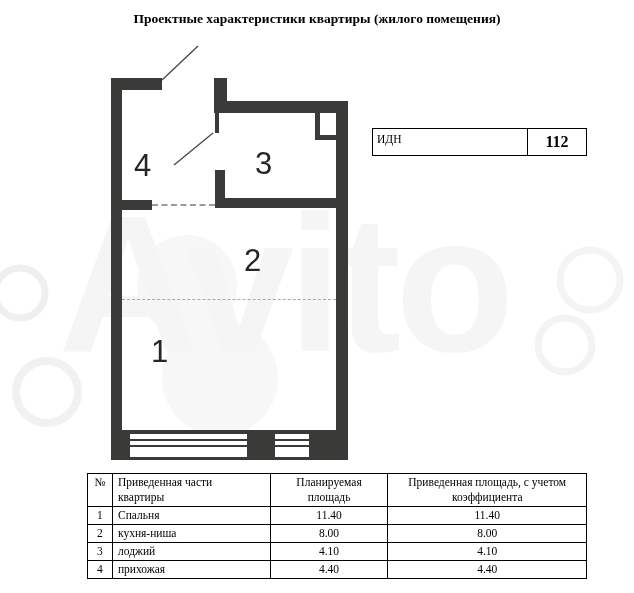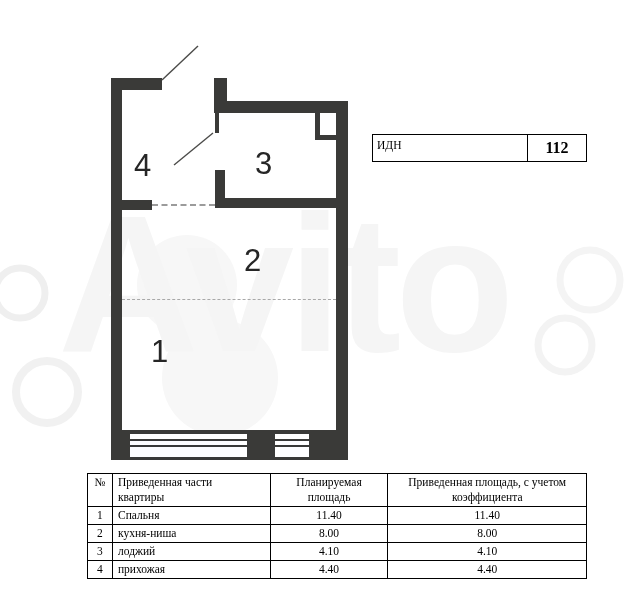--- a/index.html
+++ b/index.html
@@ -15,21 +15,21 @@
   
   .wall{position:absolute;background:#3a3a38;z-index:2;}
   .win{position:absolute;background:#ffffff;z-index:2;}
   .win-line{position:absolute;left:0;right:0;height:1.5px;background:#3a3a38;}
   .dash{position:absolute;z-index:2;border-top:2px dashed #9b9b9b;}
   .dash.thin{border-top:1.5px dashed #a8a8a8;}
   .swings{position:absolute;left:0;top:0;z-index:2;pointer-events:none;}
   .room-num{position:absolute;z-index:3;font-family:"Liberation Sans",sans-serif;
             font-size:31px;color:#262626;line-height:1;}
   
-  .specs{position:absolute;left:372px;top:134px;width:215px;border-collapse:collapse;
+  .specs{position:absolute;left:372px;top:128px;width:215px;border-collapse:collapse;
          z-index:3;font-size:11.5px;line-height:1.22;background:transparent;}
   .specs td{border:1.4px solid #000;padding:3px 4px;vertical-align:top;}
   .specs td.lbl{white-space:pre-line;}
   .specs td.val{width:50px;text-align:center;font-weight:bold;font-size:16px;}
   
   .rooms{position:absolute;left:87px;top:473px;width:500px;border-collapse:collapse;
          z-index:3;font-size:11.5px;line-height:1.3;text-align:center;background:transparent;}
   .rooms th,.rooms td{border:1.4px solid #000;padding:1px 3px;font-weight:normal;}
   .rooms th{white-space:pre-line;vertical-align:top;}
   .rooms .name{text-align:left;padding-left:5px;}
@@ -44,20 +44,21 @@
       <circle cx="20" cy="293" r="25" fill="none" stroke="#efefef" stroke-width="7"></circle>
       <circle cx="47" cy="392" r="31" fill="none" stroke="#f1f1f1" stroke-width="8"></circle>
       <circle cx="187" cy="285" r="50" fill="#f7f7f7"></circle>
       <circle cx="220" cy="378" r="58" fill="#f7f7f7"></circle>
       <circle cx="565" cy="345" r="27" fill="none" stroke="#f3f3f3" stroke-width="7"></circle>
       <circle cx="590" cy="280" r="30" fill="none" stroke="#f4f4f4" stroke-width="7"></circle>
     </svg>
     <div class="wm-text">Avito</div>
   </div>
 
+  <div class="title">Проектные характеристики квартиры (жилого помещения)</div>
 
   <div>
 
     <div class="wall" style="left:111px;top:78px;width:11px;height:382px;"></div>
     <div class="wall" style="left:111px;top:78px;width:51px;height:12px;"></div>
     <div class="wall" style="left:214px;top:78px;width:13px;height:35px;"></div>
     <div class="wall" style="left:220px;top:101px;width:128px;height:12px;"></div>
     <div class="wall" style="left:336px;top:101px;width:12px;height:359px;"></div>
     <div class="wall" style="left:315px;top:113px;width:5px;height:27px;"></div>
     <div class="wall" style="left:315px;top:135px;width:21px;height:5px;"></div>

